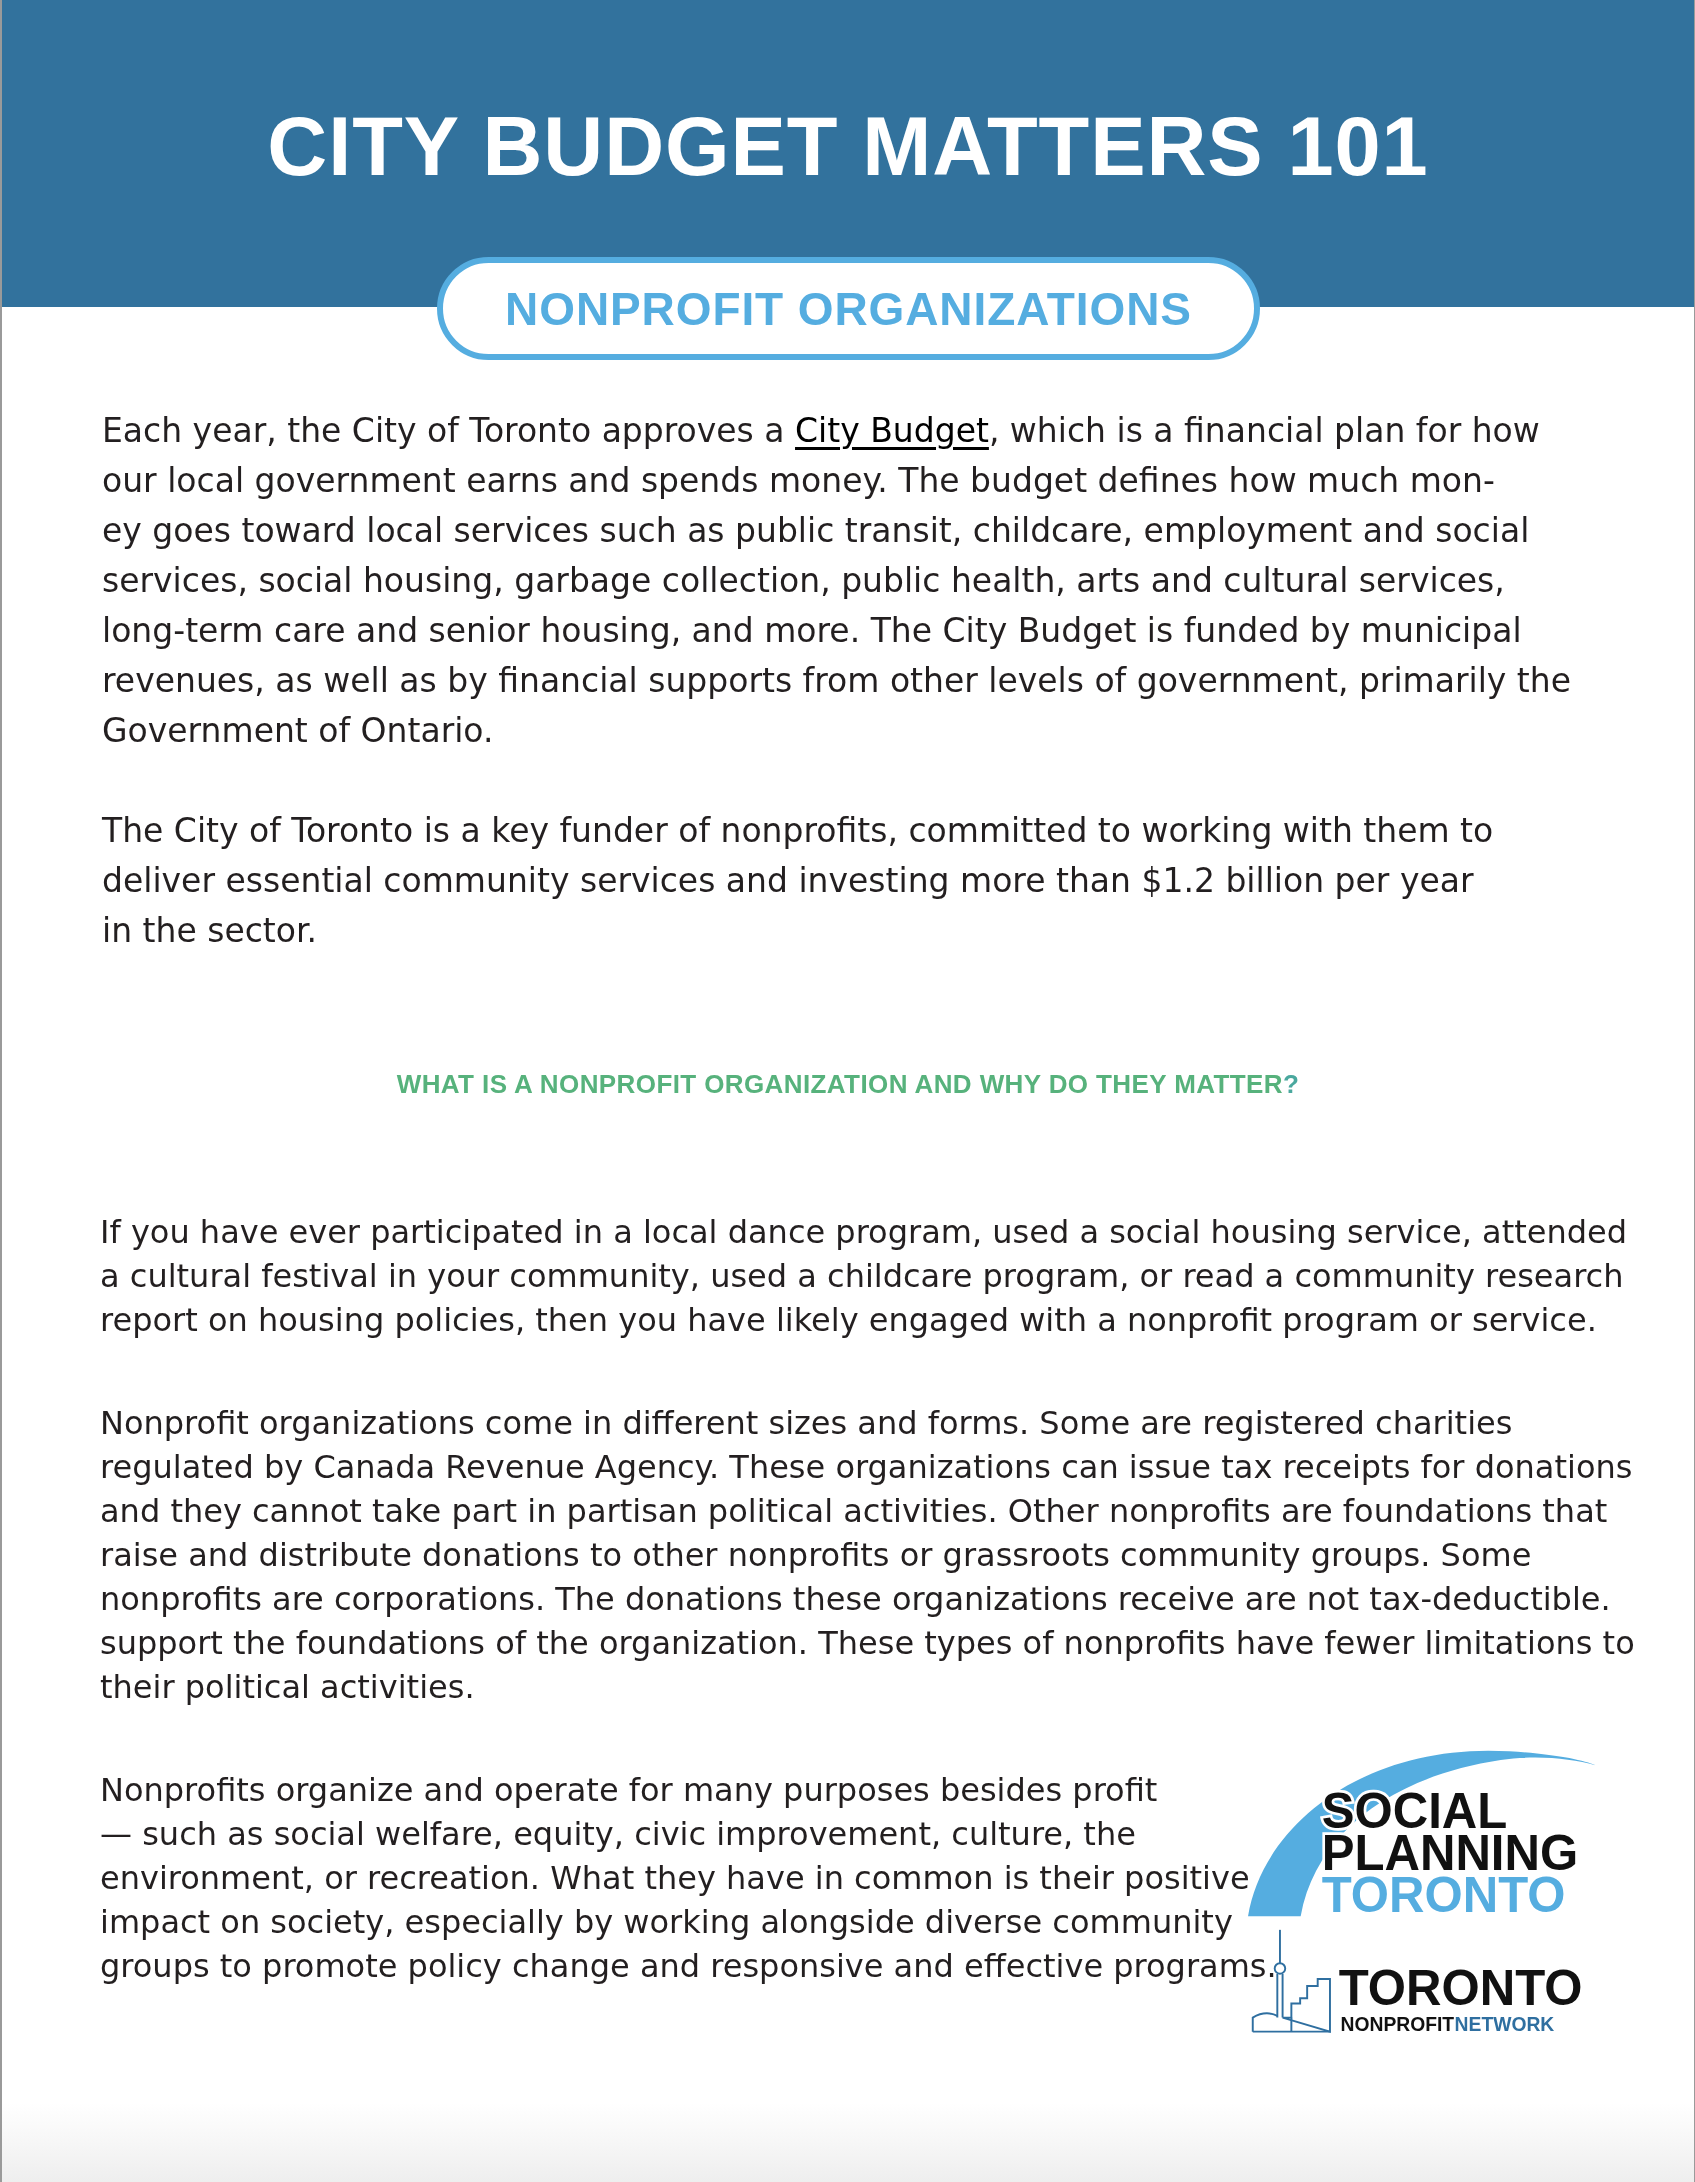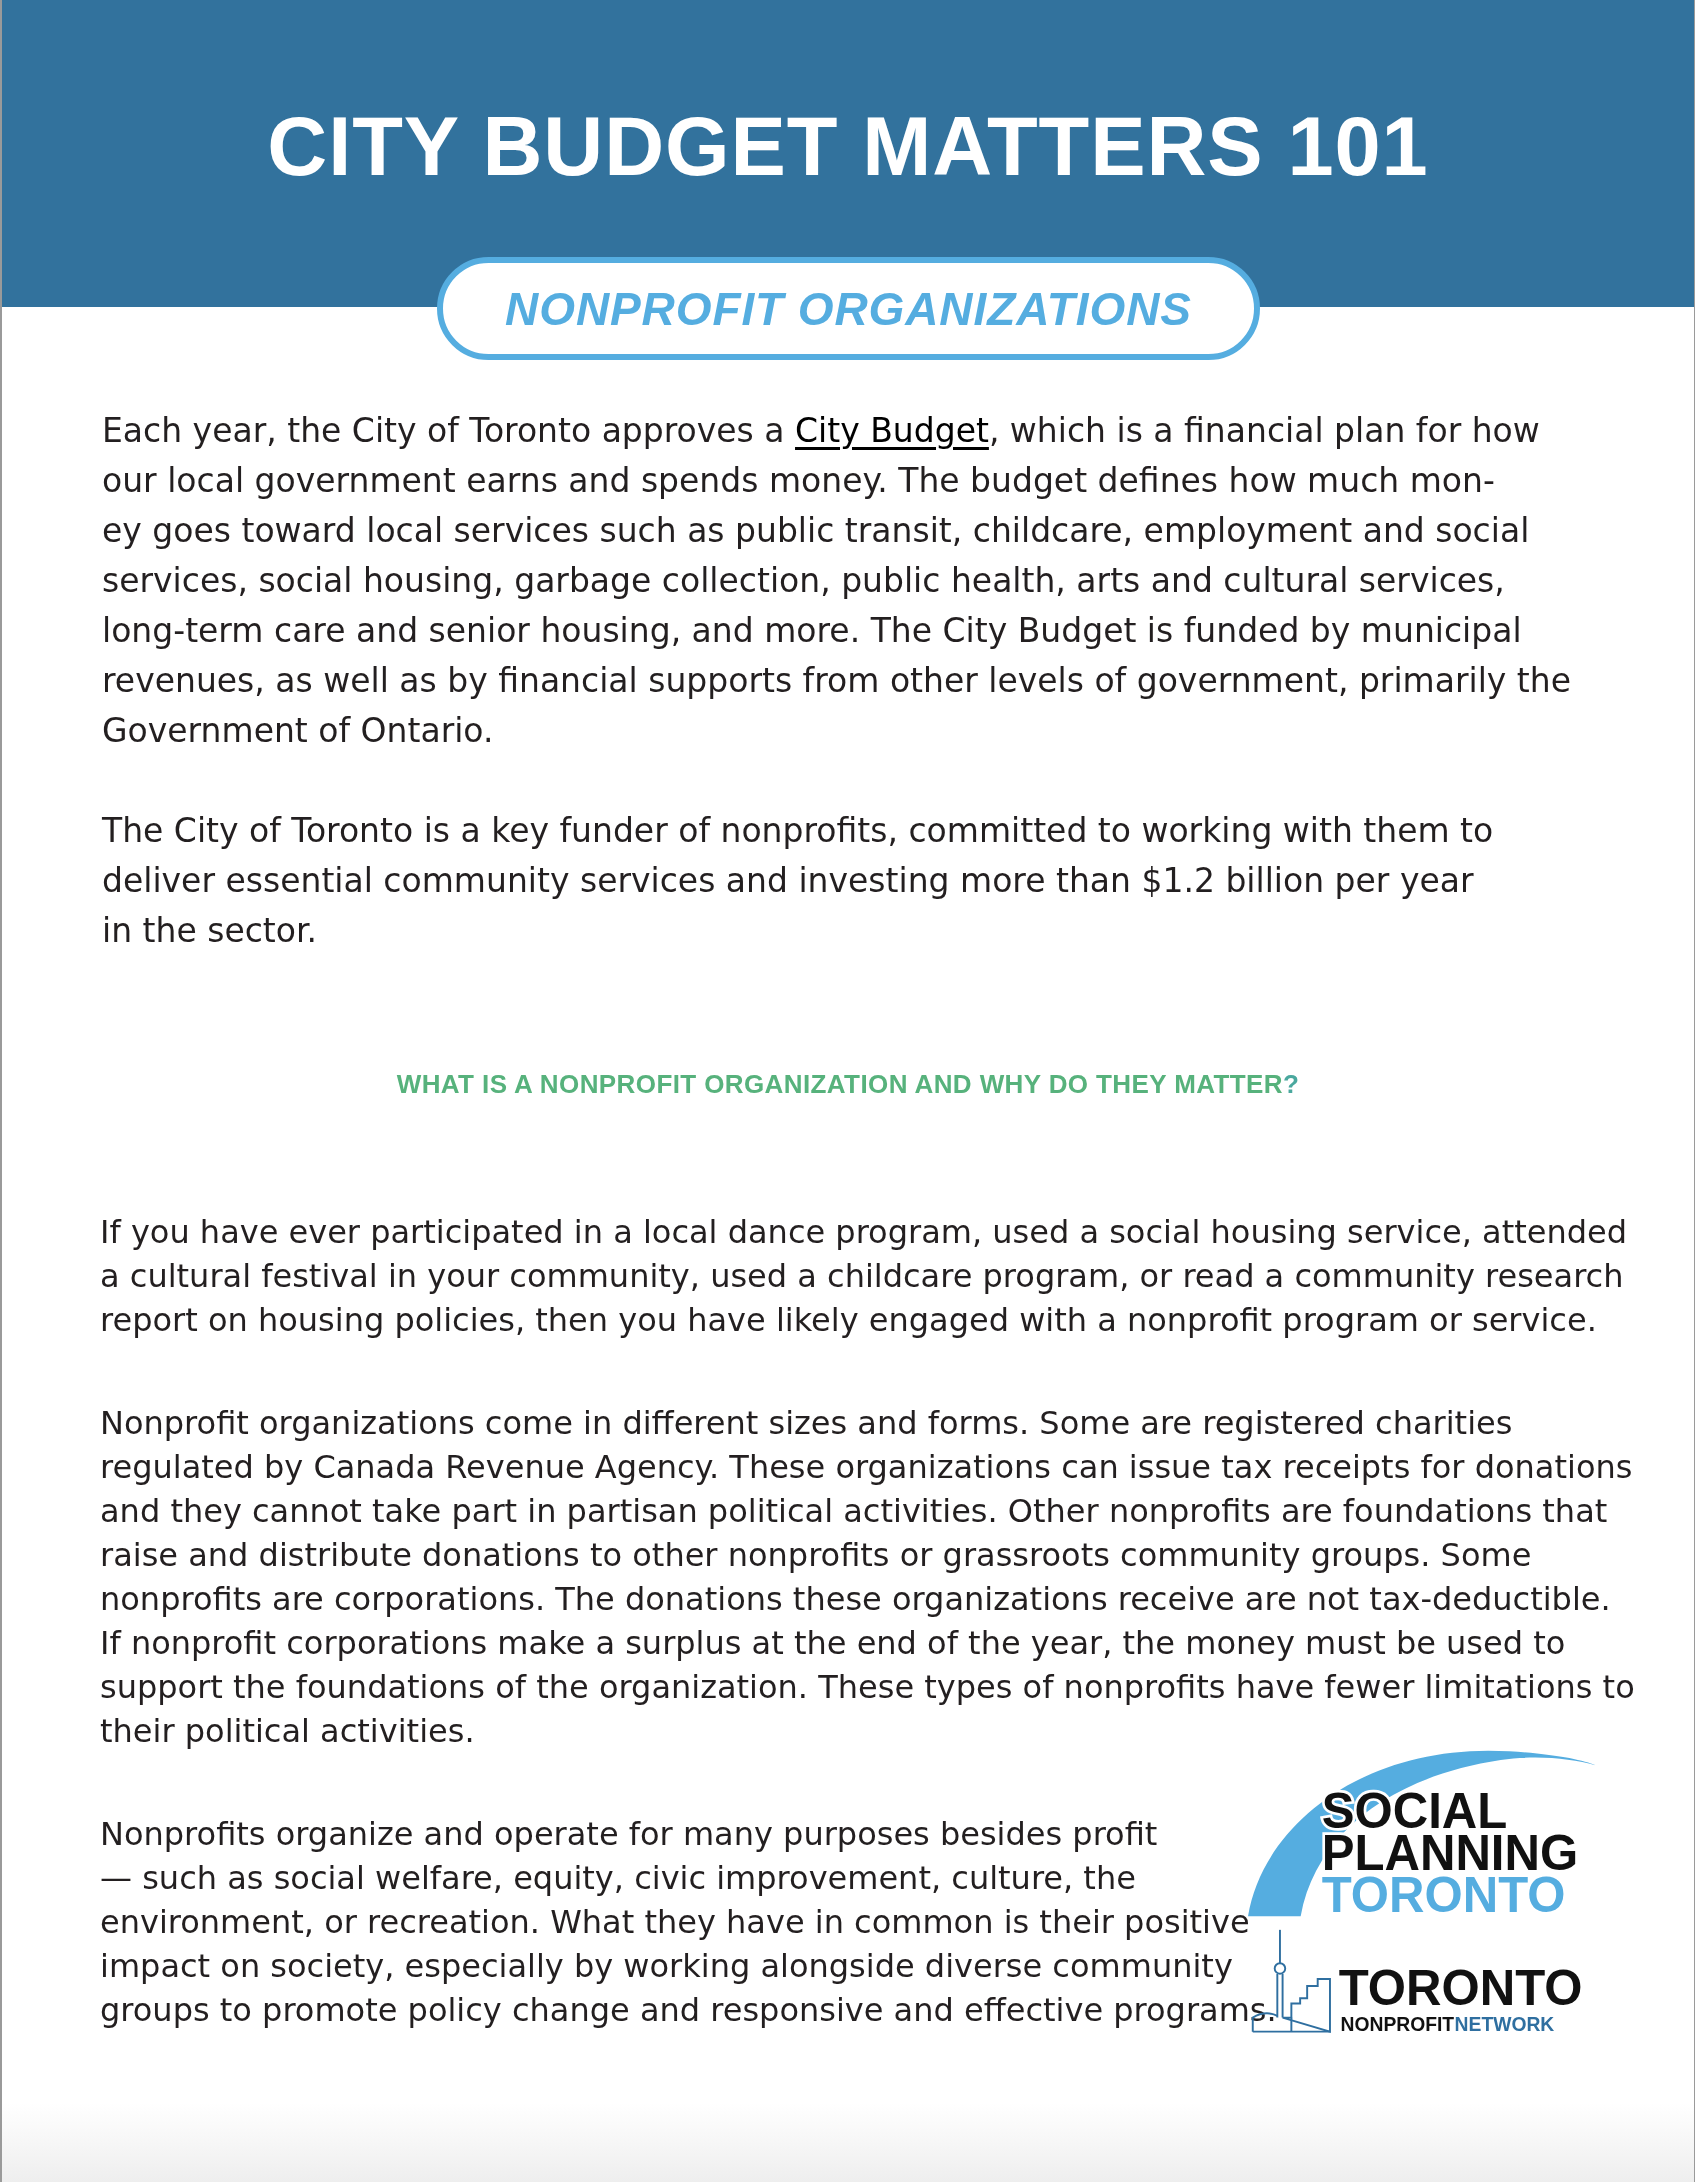--- a/index.html
+++ b/index.html
@@ -55,21 +55,20 @@
       top: 257px;
       width: 823px;
       height: 103px;
       box-sizing: border-box;
       border: 6.1px solid #55ade0;
       border-radius: 53px;
       background: #ffffff;
       display: flex;
       align-items: center;
       justify-content: center;
-      font-style: italic;
     }
     .subtitle-pill span {
       color: #55ade0;
       font-family: "Liberation Sans", "DejaVu Sans", sans-serif;
       font-weight: 700;
       font-size: 46px;
       letter-spacing: 0.9px;
       line-height: 1;
     }
     .intro {
@@ -171,21 +170,20 @@
     <span class="line">If you have ever participated in a local dance program, used a social housing service, attended</span>
     <span class="line">a cultural festival in your community, used a childcare program, or read a community research</span>
     <span class="line">report on housing policies, then you have likely engaged with a nonprofit program or service.</span>
   </p>
   <p>
     <span class="line">Nonprofit organizations come in different sizes and forms. Some are registered charities</span>
     <span class="line">regulated by Canada Revenue Agency. These organizations can issue tax receipts for donations</span>
     <span class="line">and they cannot take part in partisan political activities. Other nonprofits are foundations that</span>
     <span class="line">raise and distribute donations to other nonprofits or grassroots community groups. Some</span>
     <span class="line">nonprofits are corporations. The donations these organizations receive are not tax-deductible.</span>
-    <span class="line">If nonprofit corporations make a surplus at the end of the year, the money must be used to</span>
     <span class="line">support the foundations of the organization. These types of nonprofits have fewer limitations to</span>
     <span class="line">their political activities.</span>
   </p>
   <p>
     <span class="line">Nonprofits organize and operate for many purposes besides profit</span>
     <span class="line">— such as social welfare, equity, civic improvement, culture, the</span>
     <span class="line">environment, or recreation. What they have in common is their positive</span>
     <span class="line">impact on society, especially by working alongside diverse community</span>
     <span class="line">groups to promote policy change and responsive and effective programs.</span>
   </p>

